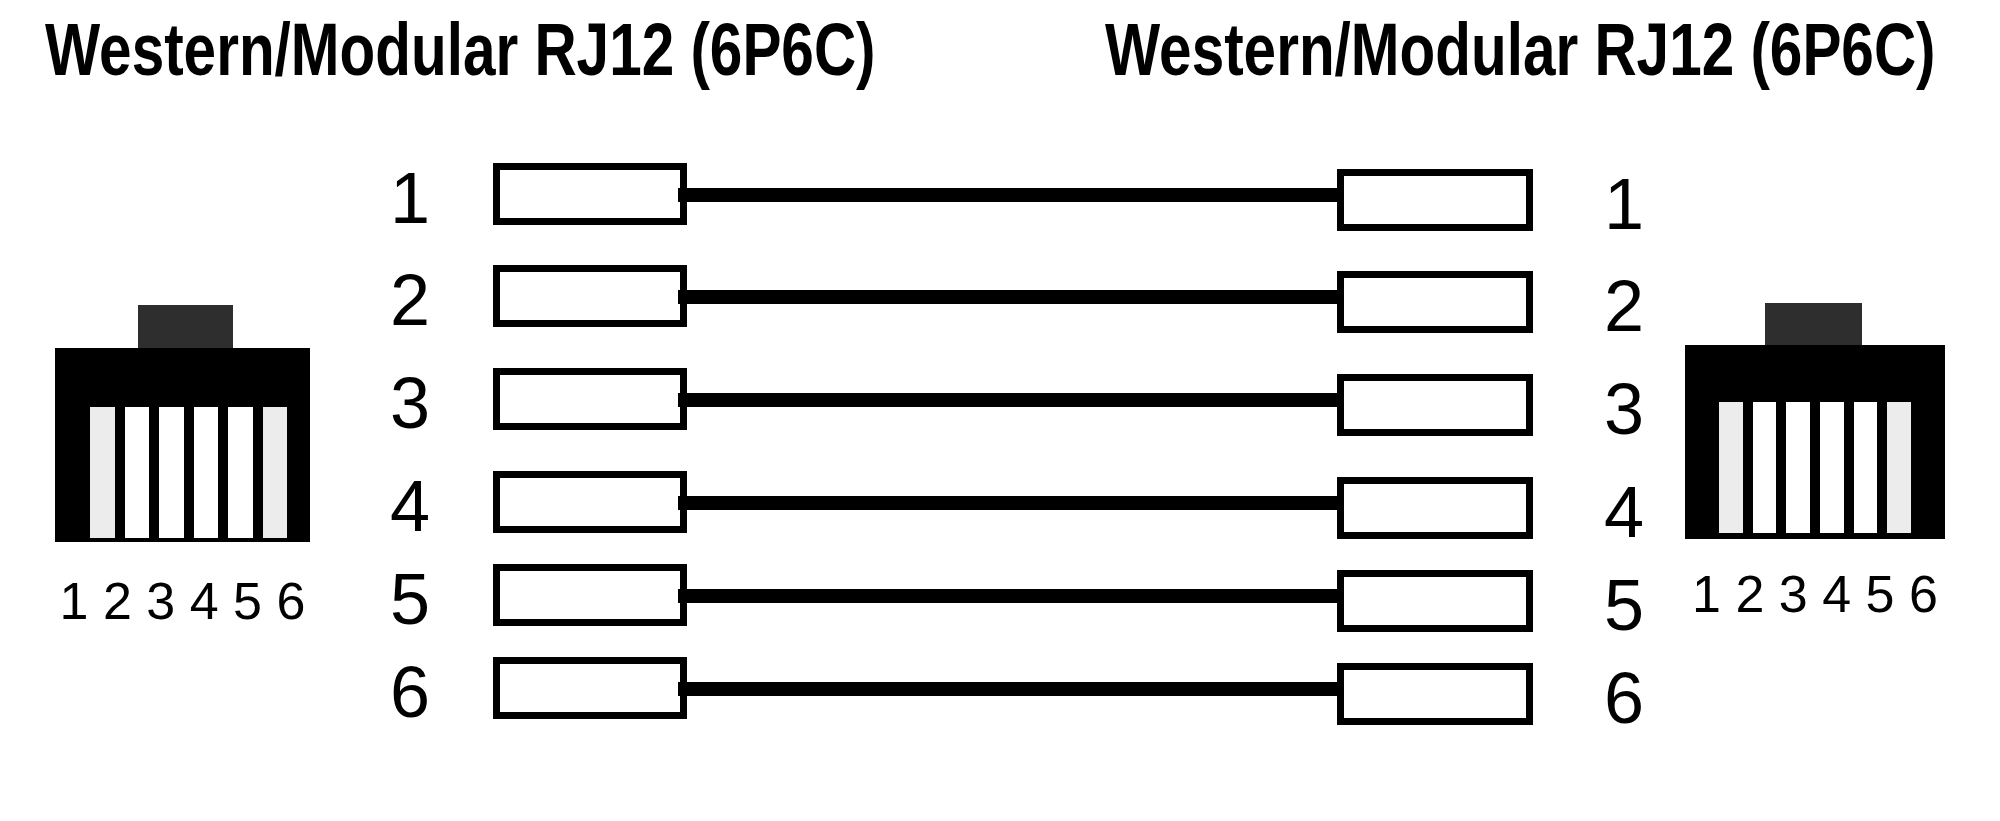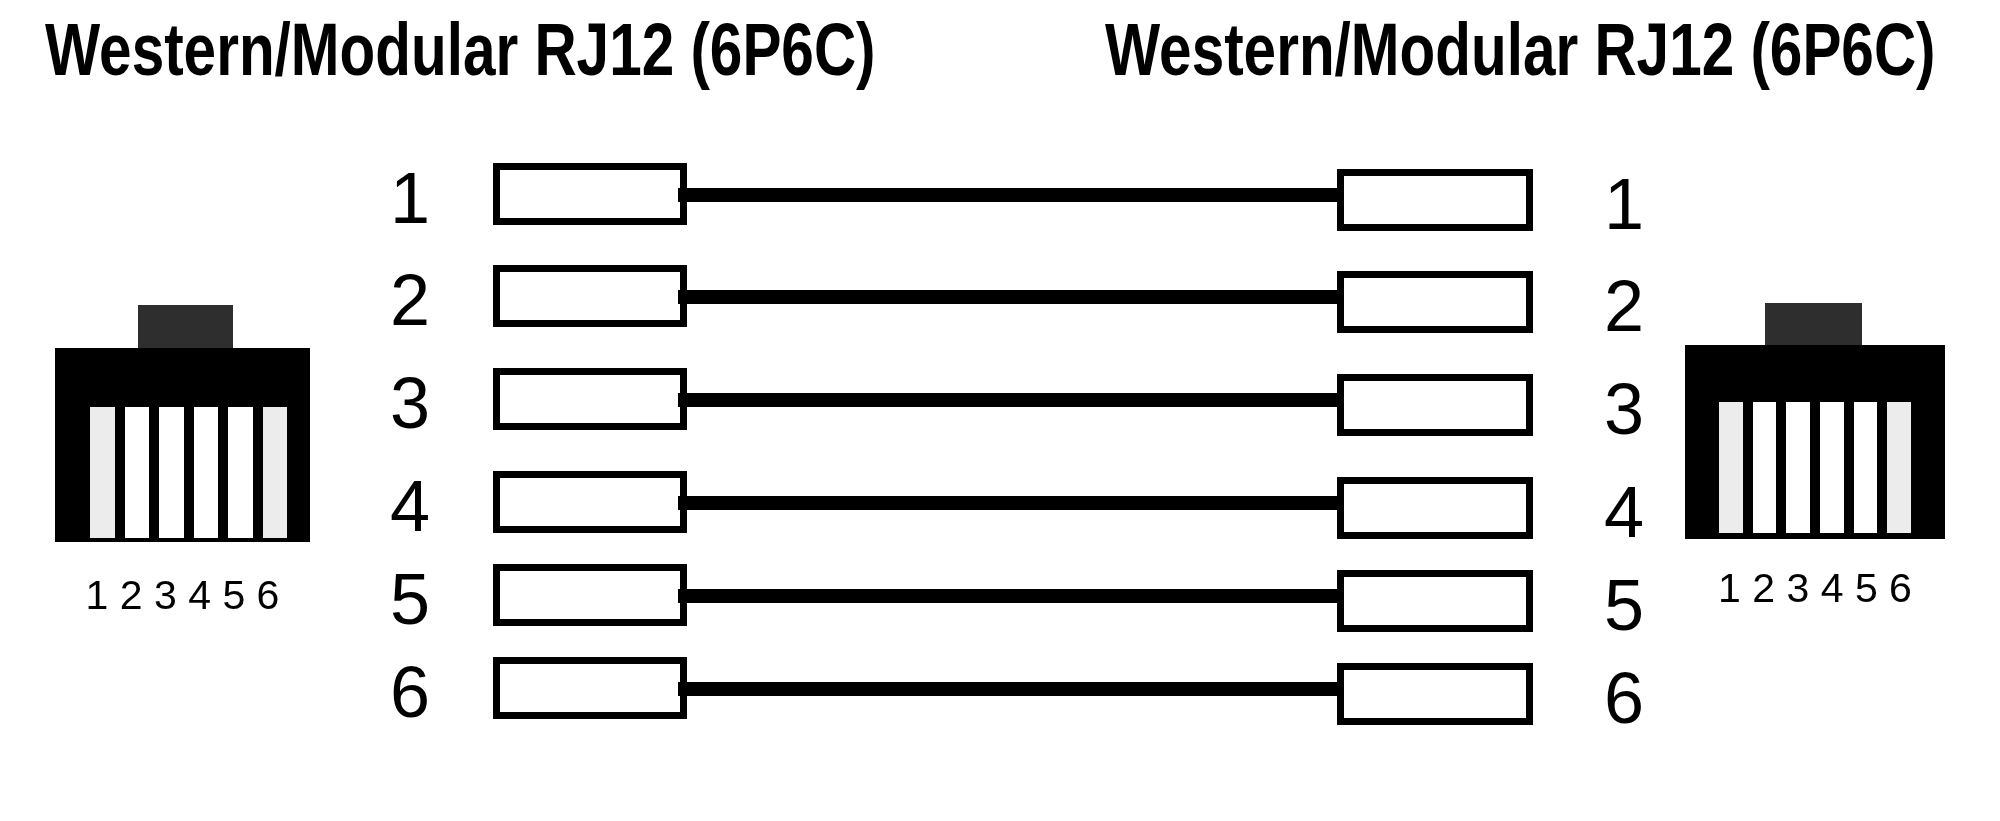--- a/index.html
+++ b/index.html
@@ -70,21 +70,21 @@
   .slots { position: absolute; display: flex; gap: 10px; }
   .connector.left  .slots { left: 35px; top: 102px; width: 197px; height: 131px; }
   .connector.right .slots { left: 34px; top: 99px;  width: 192px; height: 131px; }
   .slot { flex: 1; background: #ffffff; }
   .slot.outer { background: #ececec; }
   .pin-labels {
     position: absolute;
     left: 0;
     width: 100%;
     text-align: center;
-    font-size: 41px;
+    font-size: 52px;
     line-height: 1;
     white-space: pre;
   }
   .connector.left  .pin-labels { top: 270px; }
   .connector.right .pin-labels { top: 265px; }
 </style>
 </head>
 <body>
 
 <div class="canvas">

